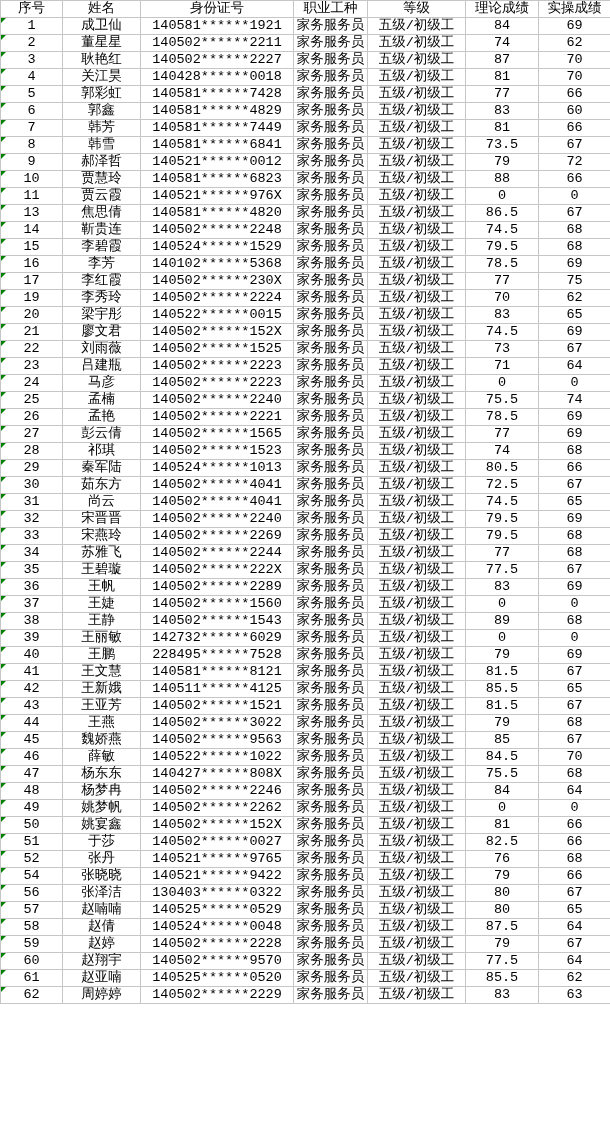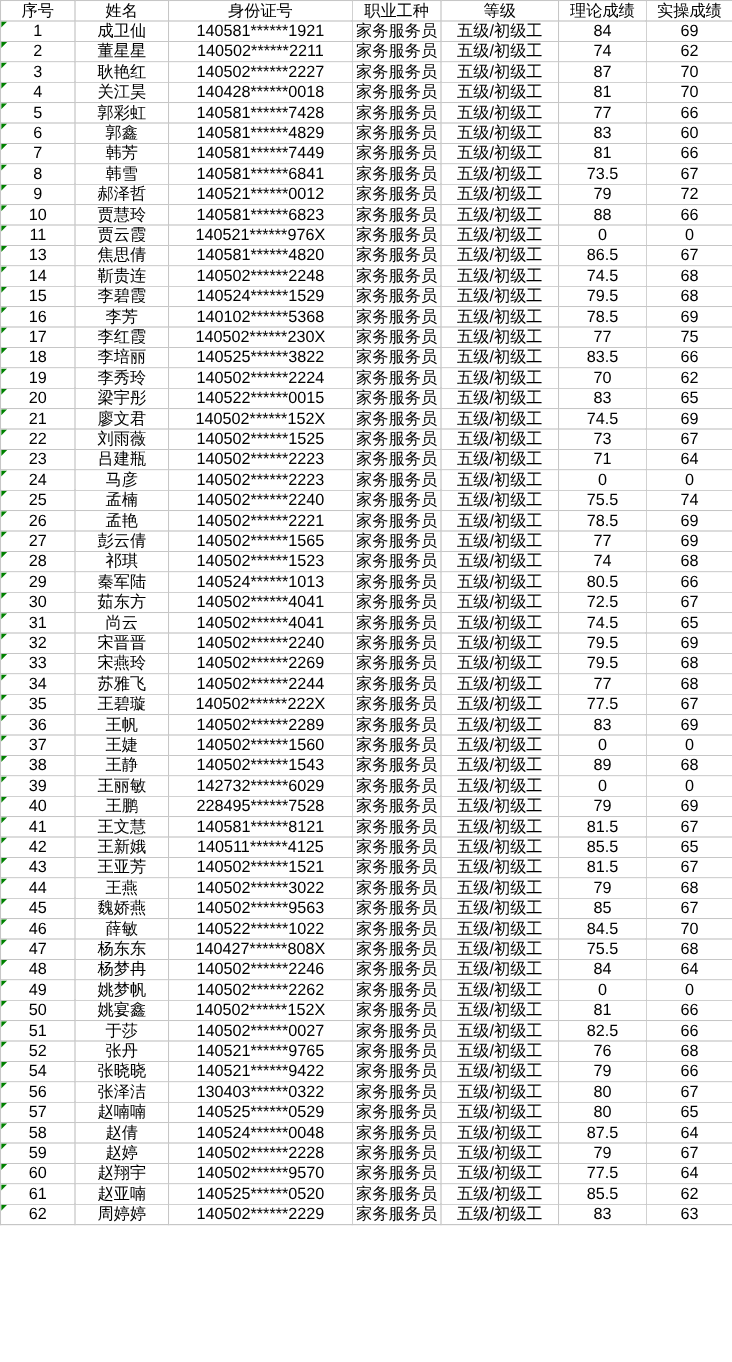--- a/index.html
+++ b/index.html
@@ -12,21 +12,21 @@
   html, body {
     margin: 0; padding: 0;
     width: 610px; height: 1135px;
     background: var(--bg);
     overflow: hidden;
   }
   table.sheet {
     border-collapse: collapse;
     table-layout: fixed;
     width: 610px;
-    font-family: Liberation Sans, sans-serif;
+    font-family: Liberation Mono, monospace;
     font-size: 13.5px;
     color: var(--ink);
   }
   table.sheet th, table.sheet td {
     border: 1px solid var(--grid);
     height: 17px;
     line-height: 16px;
     padding: 0;
     text-align: center;
     vertical-align: middle;
@@ -208,29 +208,20 @@
       <tr>
         <td><span class="tri"></span><span class="val">17</span></td>
         <td><span class="val">李红霞</span></td>
         <td><span class="val">140502******230X</span></td>
         <td><span class="val">家务服务员</span></td>
         <td><span class="val">五级/初级工</span></td>
         <td><span class="val">77</span></td>
         <td><span class="val">75</span></td>
       </tr>
       <tr>
-        <td><span class="tri"></span><span class="val">18</span></td>
-        <td><span class="val">李培丽</span></td>
-        <td><span class="val">140525******3822</span></td>
-        <td><span class="val">家务服务员</span></td>
-        <td><span class="val">五级/初级工</span></td>
-        <td><span class="val">83.5</span></td>
-        <td><span class="val">66</span></td>
-      </tr>
-      <tr>
         <td><span class="tri"></span><span class="val">19</span></td>
         <td><span class="val">李秀玲</span></td>
         <td><span class="val">140502******2224</span></td>
         <td><span class="val">家务服务员</span></td>
         <td><span class="val">五级/初级工</span></td>
         <td><span class="val">70</span></td>
         <td><span class="val">62</span></td>
       </tr>
       <tr>
         <td><span class="tri"></span><span class="val">20</span></td>

